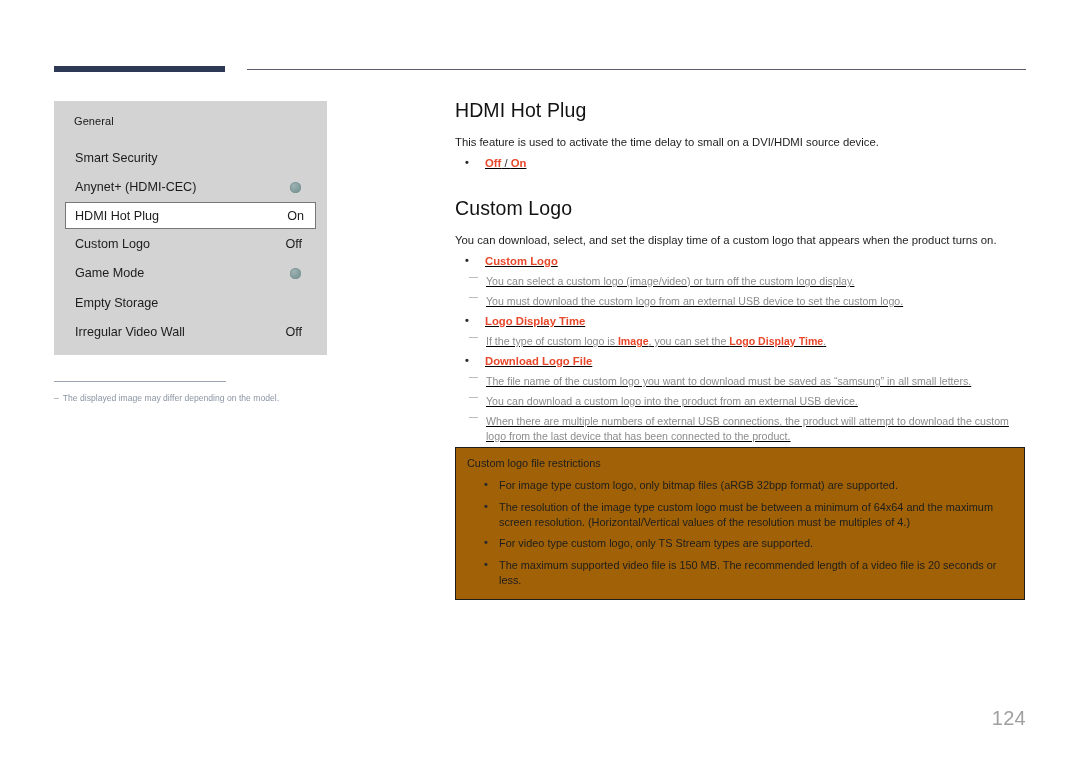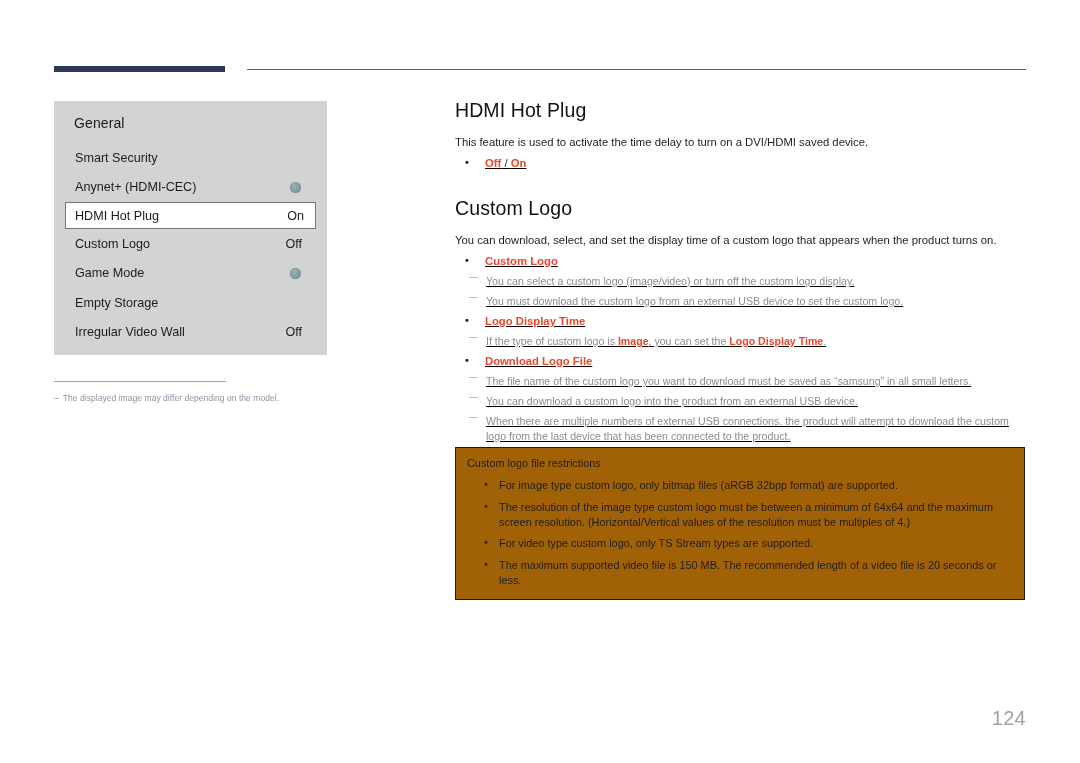--- a/index.html
+++ b/index.html
@@ -35,21 +35,21 @@
   
   .menu-panel {
     position: absolute;
     left: 54px; top: 101px;
     width: 273px; height: 254px;
     background: #d3d3d3;
   }
   .menu-title {
     position: absolute;
     left: 20px; top: 14px;
-    font-size: 14px;
+    font-size: 11px;
     color: #1a1a1a;
     letter-spacing: .1px;
   }
   .menu-list {
     position: absolute;
     left: 0; top: 42px;
     width: 273px;
   }
   .menu-row {
     position: relative;
@@ -270,21 +270,21 @@
   </div>
 
   <div class="footnote-rule"></div>
   <div class="footnote">
     <span class="dash">–</span><span>The displayed image may differ depending on the model.</span>
   </div>
 
   <div class="content">
 
     <h1 class="sec-title">HDMI Hot Plug</h1>
-    <p class="lede">This feature is used to activate the time delay to turn on a DVI/HDMI saved device.</p>
+    <p class="lede">This feature is used to activate the time delay to small on a DVI/HDMI source device.</p>
     <ul class="bullets">
       <li class="bullet"><span>Off</span><span class="sep"> / </span><span>On</span></li>
     </ul>
 
     <h1 class="sec-title second">Custom Logo</h1>
     <p class="lede">You can download, select, and set the display time of a custom logo that appears when the product turns on.</p>
 
     <ul class="bullets">
 
       <li class="bullet">Custom Logo</li>

